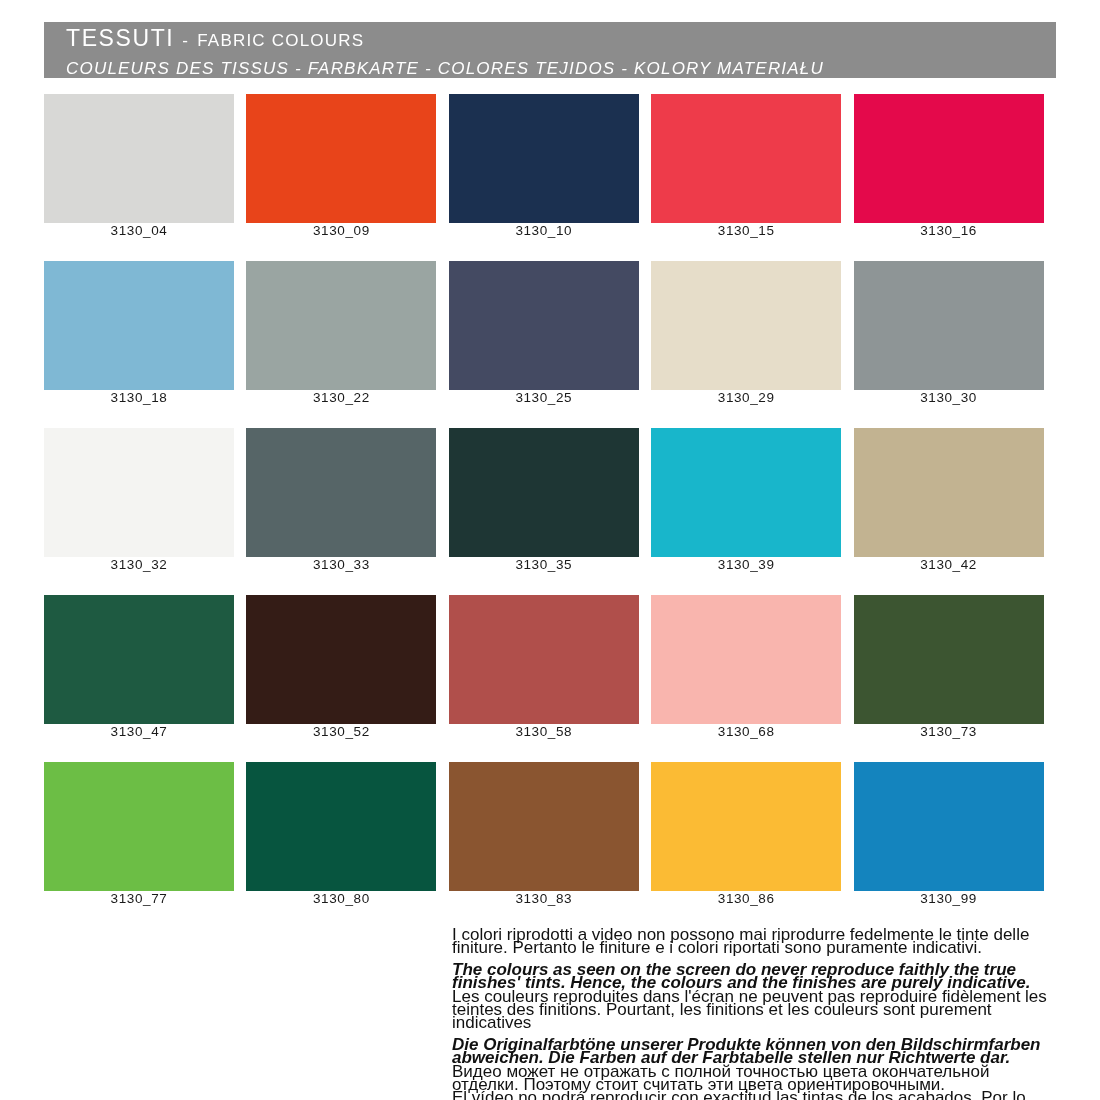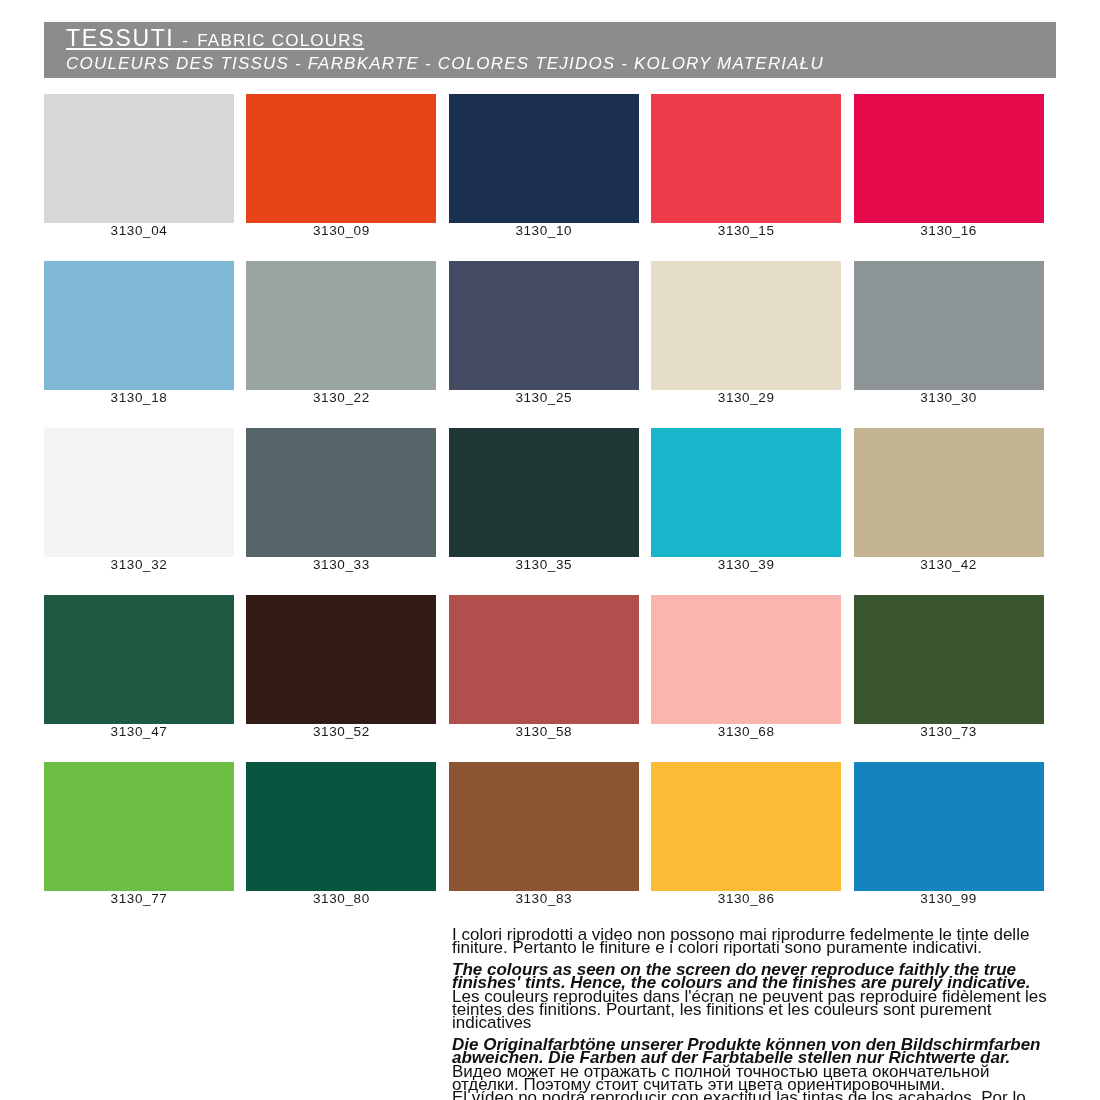--- a/index.html
+++ b/index.html
@@ -34,23 +34,22 @@
     display: flex;
     flex-direction: column;
     justify-content: center;
     padding-left: 22px;
     box-sizing: border-box;
   }
   .header-line1 {
     font-size: 23px;
     letter-spacing: 1.6px;
     color: #ffffff;
-    line-height: 24px;
+    line-height: 35px;
     white-space: nowrap;
-    text-decoration: underline;
   }
   .header-line1 .sub {
     font-size: 17px;
     letter-spacing: 1.2px;
   }
   .header-line2 {
     font-size: 17px;
     letter-spacing: 1.2px;
     color: #ffffff;
     line-height: 21px;

